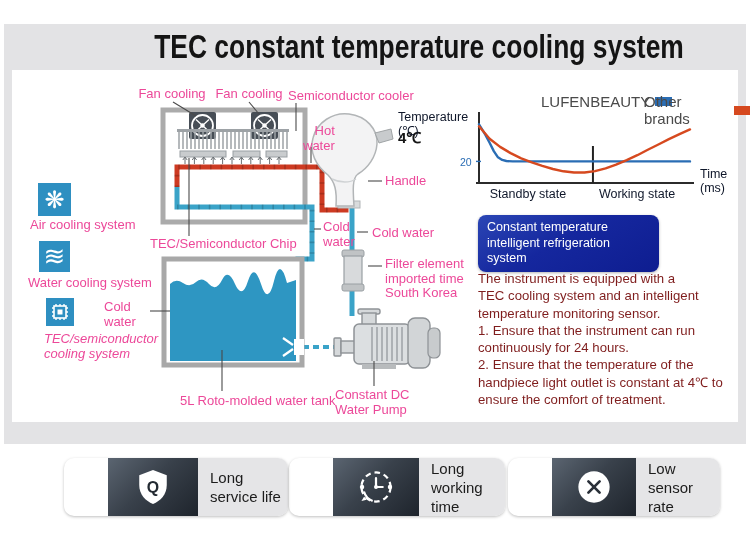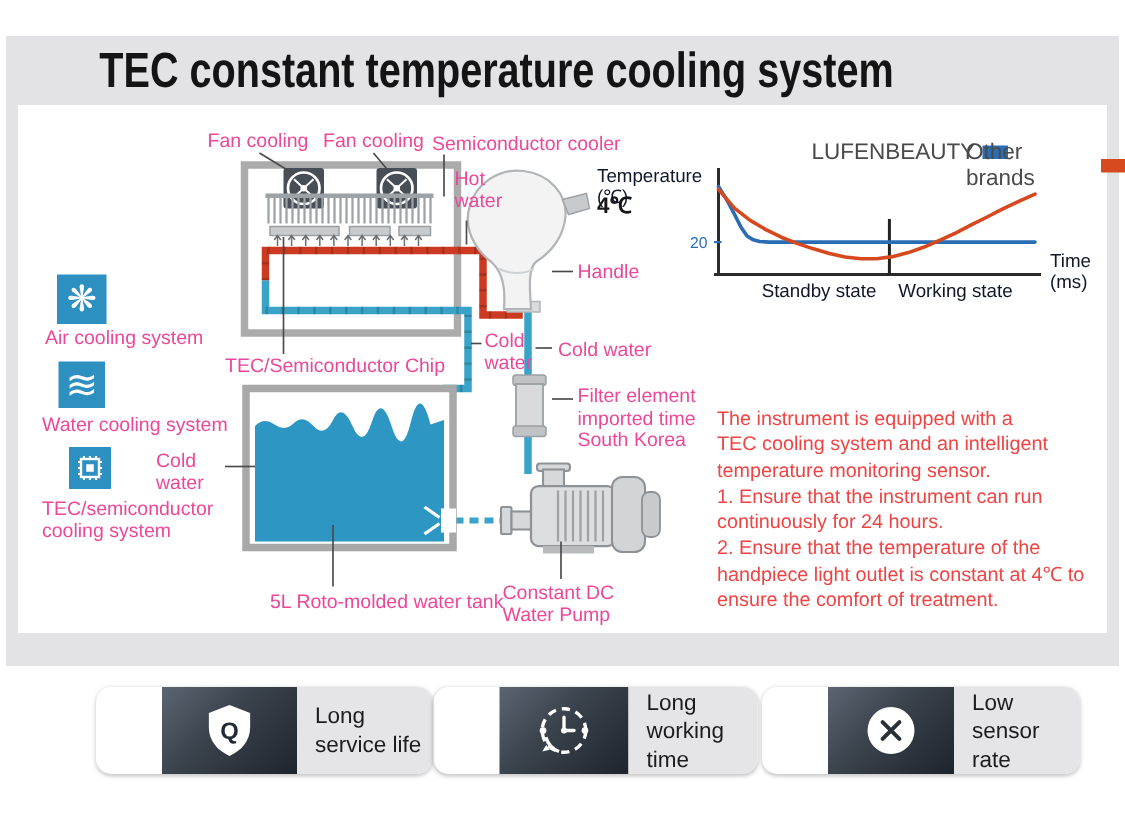--- a/index.html
+++ b/index.html
@@ -1,18 +1,18 @@
 <!DOCTYPE html>
 <html style="--accent-blue: #2e8fc1; --water-blue: #2e96c2; --pipe-hot: #cd3a22; --pipe-cold: #3aa3c8; --chart-blue: #2a6db4; --chart-red: #d6491f; --info-box-blue: #15279e; --badge-dark: #1e242c; --frame-gray: #e3e3e5;"><head>
 <meta charset="utf-8">
 <style>
   html,body{margin:0;padding:0;background:#fff;font-family:"Liberation Sans",sans-serif;}
   #app{position:relative;width:750px;height:544px;background:#fff;overflow:hidden;}
   .frame{position:absolute;left:4px;top:24px;width:742px;height:420px;background:#e3e3e5;}
-  .banner{position:absolute;left:0;top:26px;width:750px;height:42px;display:flex;align-items:center;justify-content:flex-start;}
+  .banner{position:absolute;left:0;top:26px;width:750px;height:42px;display:flex;align-items:center;justify-content:flex-end;}
   .banner h1{margin:0;font-size:33px;font-weight:bold;color:#141414;letter-spacing:0;transform:scaleX(.8);white-space:nowrap;}
   .panel{position:absolute;left:12px;top:70px;width:726px;height:352px;background:#fff;}
   svg.overlay{position:absolute;left:0;top:0;width:750px;height:544px;pointer-events:none;}
   .lbl{position:absolute;font-size:13px;line-height:14.5px;color:#ec4899;}
   .pre{white-space:pre-line;}
   .ctr{text-align:center;}
   .bold{font-weight:bold;}
   :root{--accent-blue:#2e8fc1;--water-blue:#2e96c2;--pipe-hot:#cd3a22;--pipe-cold:#3aa3c8;--chart-blue:#2a6db4;--chart-red:#d6491f;}
   .pipe{fill:none;stroke-width:5;}
   .pipe-hot{stroke:var(--pipe-hot);}
@@ -21,21 +21,21 @@
   .seg{fill:none;stroke:rgba(0,0,0,.18);stroke-width:5;stroke-dasharray:1.6 9;}
   .ptr{stroke:#4a4a4a;stroke-width:1.1;fill:none;}
   .fin{stroke:#9da2a6;stroke-width:1.5;fill:none;}
   .arrowrow{stroke:#6a6f73;stroke-width:1;fill:none;}
   .gray-shape{fill:#d6d9db;stroke:#8e9296;stroke-width:1.4;}
   .axis{stroke:#2b2b2b;stroke-width:2;fill:none;}
   .side-icon{position:absolute;display:flex;align-items:center;justify-content:center;background:var(--accent-blue);color:#fff;}
   .legend{position:absolute;top:93px;display:flex;align-items:center;gap:5px;font-size:15px;color:#4a4a4a;padding-left:44px;}
   .swatch{width:17px;height:9px;display:inline-block;background:#888;}
   .info-box{position:absolute;left:478px;top:215px;width:181px;border-radius:8px;background:linear-gradient(150deg,#2b46b5 0%,#15279e 45%,#0e1d90 100%);color:#fff;font-size:12.5px;line-height:15.5px;padding:5px 9px;box-sizing:border-box;box-shadow:0 1px 3px rgba(0,0,0,.3);}
-  .body-text{position:absolute;left:478px;top:270px;width:268px;font-size:13.2px;line-height:17.3px;color:#ef4444;}
+  .body-text{position:absolute;left:478px;top:270px;width:268px;font-size:13.2px;line-height:17.3px;color:#7f1d1d;}
   .badge{position:absolute;top:458px;height:58px;display:flex;border-radius:10px;overflow:hidden;box-shadow:0 1px 3px rgba(0,0,0,.25);padding-left:44px;}
   .badge-dark{width:50%;background:linear-gradient(135deg,#5b6571 0%,#39414b 45%,#1e242c 100%);display:flex;align-items:center;justify-content:center;}
   .badge-light{flex:1;background:#e5e5e7;display:flex;align-items:center;padding-left:12px;font-size:15px;line-height:19px;color:#1c1c1c;}
   .chart-lbl{position:absolute;font-size:12.5px;line-height:14px;color:#0f172a;}
 </style>
 </head>
 <body>
 
 <div id="app">
 
@@ -137,21 +137,21 @@
     </g>
     <g id="chart-series">
         <polyline points="479.0,124.3 485.3,134.6 489.6,142.8 493.8,151.1 498.0,157.3 502.2,159.9 506.4,161.0 512.8,161.4 690.0,161.4" fill="none" stroke="#2a6db4" stroke-width="2.4" stroke-linejoin="round" stroke-linecap="round"></polyline>
         <polyline points="479.0,126.3 489.6,138.7 500.1,146.9 510.6,153.1 521.2,158.3 531.8,162.4 542.3,165.9 552.9,169.0 563.4,171.3 574.0,172.5 584.5,172.5 595.0,171.1 605.6,168.4 616.1,164.7 626.7,160.1 637.3,155.2 647.8,149.8 658.4,144.5 668.9,139.1 679.5,134.1 690.0,129.4" fill="none" stroke="#d6491f" stroke-width="2.4" stroke-linejoin="round" stroke-linecap="round"></polyline>
       </g>
   </svg>
 
   <div class="lbl ctr" style="left:138px;top:87px;width:68px;">Fan cooling</div>
   <div class="lbl ctr" style="left:215px;top:87px;width:68px;">Fan cooling</div>
   <div class="lbl" style="left:288px;top:89px;">Semiconductor cooler</div>
-  <div class="lbl pre" style="left:303px;top:112px;">Hot
+  <div class="lbl pre" style="left:303px;top:124px;text-align:right;">Hot
 water</div>
   <div class="lbl bold" style="left:398px;top:131px;font-size:15px;color:#161616;">4℃</div>
   <div class="lbl" style="left:385px;top:174px;">Handle</div>
   <div class="lbl" style="left:150px;top:237px;">TEC/Semiconductor Chip</div>
   <div class="lbl pre" style="left:323px;top:220px;">Cold
 water</div>
   <div class="lbl" style="left:372px;top:226px;">Cold water</div>
   <div class="lbl pre" style="left:385px;top:257px;">Filter element
 imported time
 South Korea</div>
@@ -169,39 +169,41 @@
       <span>≋</span>
     </div>
   <div class="lbl" style="left:28px;top:276px;">Water cooling system</div>
   <div class="side-icon" style="left:46px;top:298px;width:28px;height:28px;">
     <svg width="20" height="20" viewBox="0 0 20 20">
       <rect x="4" y="4" width="12" height="12" fill="none" stroke="#fff" stroke-width="1.6"></rect>
       <rect x="7.5" y="7.5" width="5" height="5" fill="#fff"></rect>
       <path d="M2,6 H4 M2,10 H4 M2,14 H4 M16,6 H18 M16,10 H18 M16,14 H18 M6,2 V4 M10,2 V4 M14,2 V4 M6,16 V18 M10,16 V18 M14,16 V18" stroke="#fff" stroke-width="1.4"></path>
     </svg>
   </div>
-  <div class="lbl pre" style="left:28px;top:332px;">TEC/semiconductor
+  <div class="lbl pre" style="left:44px;top:332px;font-style:italic;">TEC/semiconductor
 cooling system</div>
 
   <div class="legend" style="left:497px;">
     <span>LUFENBEAUTY</span>
     <span class="swatch" style="background: rgb(42, 109, 180);"></span>
   </div>
   <div class="legend" style="left:600px;">
     <span>Other brands</span>
     <span class="swatch" style="background: rgb(214, 73, 31);"></span>
   </div>
   <div class="chart-lbl pre" style="left:398px;top:110px;">Temperature
 (℃)</div>
   <div class="chart-lbl pre" style="left:700px;top:167px;">Time
 (ms)</div>
   <div class="chart-lbl" style="left:460px;top:155px;font-size:10.5px;color:var(--chart-blue);">20</div>
-  <div class="chart-lbl ctr" style="left:501px;top:187px;width:90px;">Standby state</div>
+  <div class="chart-lbl ctr" style="left:483px;top:187px;width:90px;">Standby state</div>
   <div class="chart-lbl ctr" style="left:592px;top:187px;width:90px;">Working state</div>
 
+  <div class="info-box pre">Constant temperature
+intelligent refrigeration system</div>
   <div class="body-text pre">The instrument is equipped with a
 TEC cooling system and an intelligent
 temperature monitoring sensor.
 1. Ensure that the instrument can run
 continuously for 24 hours.
 2. Ensure that the temperature of the
 handpiece light outlet is constant at 4℃ to
 ensure the comfort of treatment.</div>
 
   <div class="badge" style="left:64px;width:180px;">

